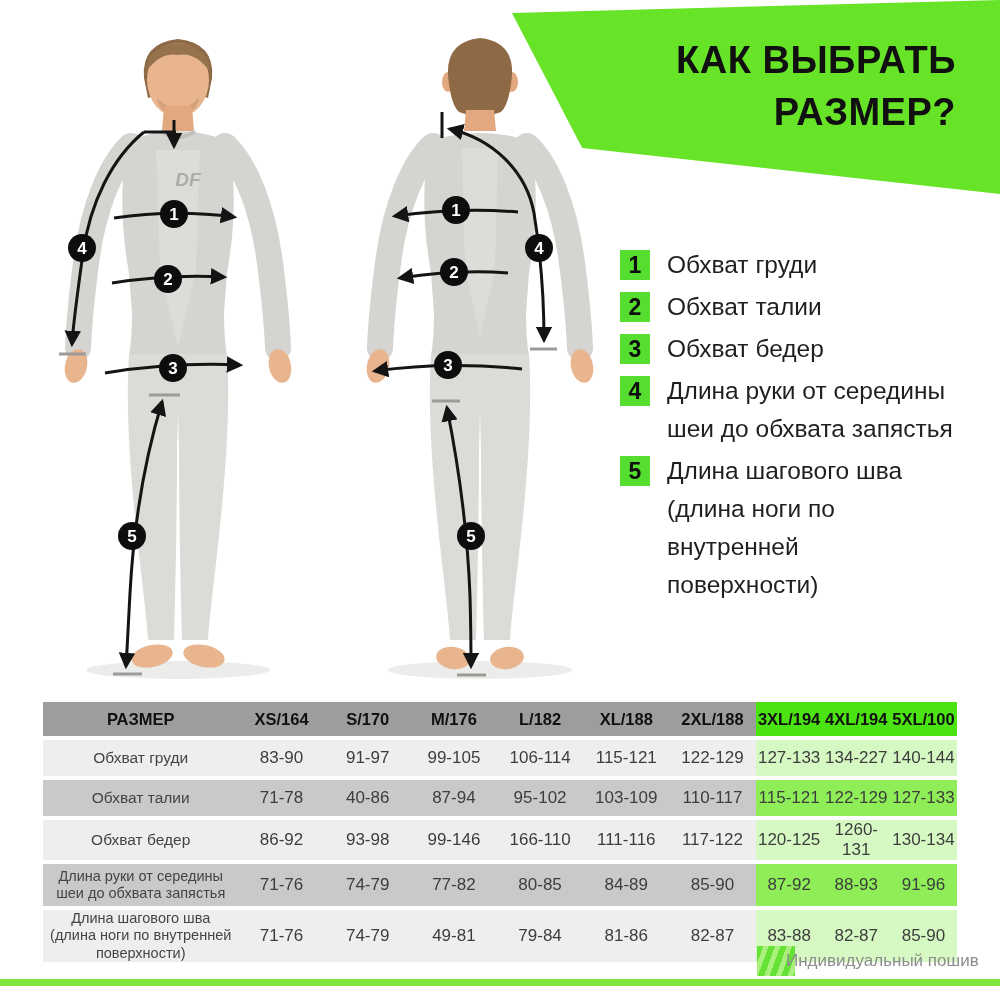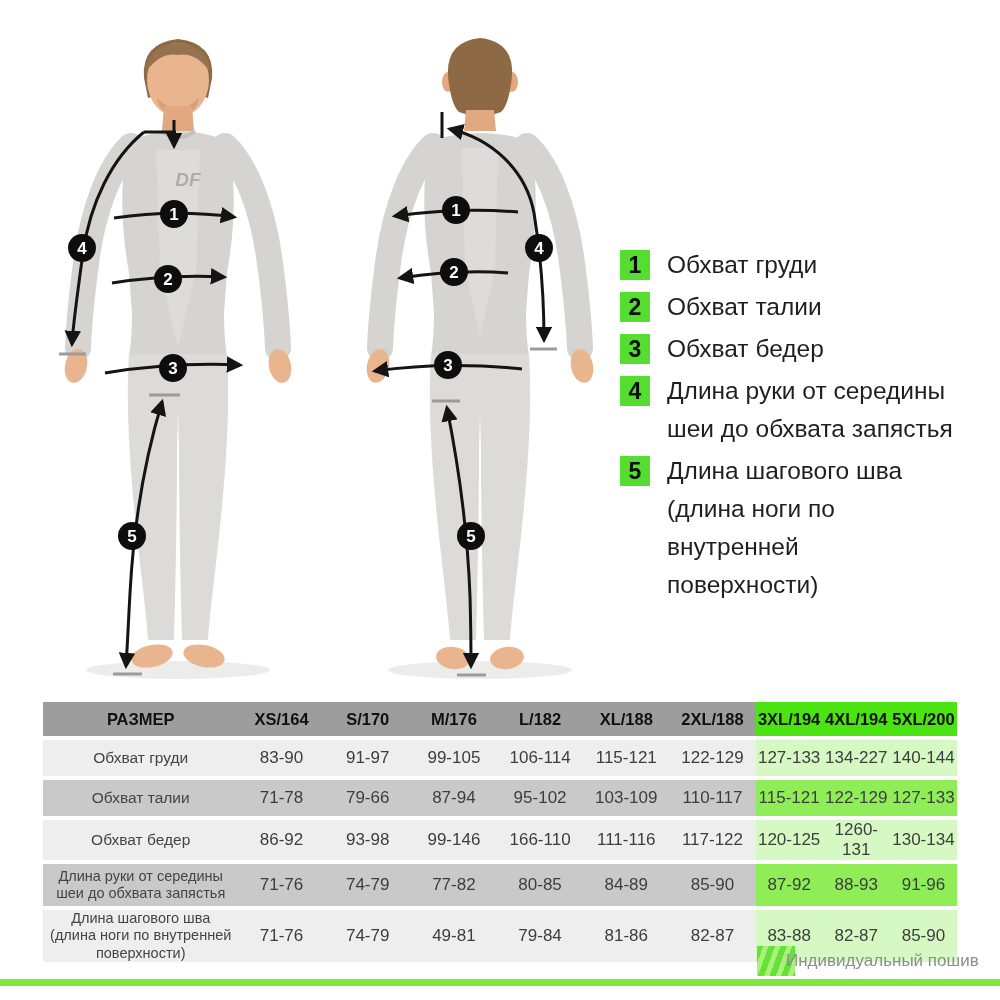--- a/index.html
+++ b/index.html
@@ -166,20 +166,26 @@
         <text x="124" y="260" text-anchor="middle" fill="#ffffff" font-size="17" font-weight="bold">2</text>
         <circle cx="118" cy="347" r="14" fill="#0d0d0d"></circle>
         <text x="118" y="353" text-anchor="middle" fill="#ffffff" font-size="17" font-weight="bold">3</text>
         <circle cx="209" cy="230" r="14" fill="#0d0d0d"></circle>
         <text x="209" y="236" text-anchor="middle" fill="#ffffff" font-size="17" font-weight="bold">4</text>
         <circle cx="141" cy="518" r="14" fill="#0d0d0d"></circle>
         <text x="141" y="524" text-anchor="middle" fill="#ffffff" font-size="17" font-weight="bold">5</text>
       </g>
   </svg>
 
+  <div id="banner">
+    <div class="banner-text">
+      <div>КАК ВЫБРАТЬ</div>
+      <div>РАЗМЕР?</div>
+    </div>
+  </div>
 
   <div id="legend">
       <div class="legend-item">
         <span class="legend-num">1</span>
         <span class="legend-label">Обхват груди</span>
       </div>
       <div class="legend-item">
         <span class="legend-num">2</span>
         <span class="legend-label">Обхват талии</span>
       </div>
@@ -214,40 +220,40 @@
         <tr>
           <th>РАЗМЕР</th>
           <th>XS/164</th>
           <th>S/170</th>
           <th>M/176</th>
           <th>L/182</th>
           <th>XL/188</th>
           <th>2XL/188</th>
           <th class="green">3XL/194</th>
           <th class="green">4XL/194</th>
-          <th class="green">5XL/200</th>
+          <th class="green">5XL/100</th>
         </tr>
       </thead>
       <tbody>
         <tr class="light">
           <td class="lbl">Обхват груди</td>
           <td>83-90</td>
           <td>91-97</td>
           <td>99-105</td>
           <td>106-114</td>
           <td>115-121</td>
           <td>122-129</td>
           <td class="green">127-133</td>
           <td class="green">134-227</td>
           <td class="green">140-144</td>
         </tr>
         <tr class="dark">
           <td class="lbl">Обхват талии</td>
           <td>71-78</td>
-          <td>79-66</td>
+          <td>40-86</td>
           <td>87-94</td>
           <td>95-102</td>
           <td>103-109</td>
           <td>110-117</td>
           <td class="green">115-121</td>
           <td class="green">122-129</td>
           <td class="green">127-133</td>
         </tr>
         <tr class="light">
           <td class="lbl">Обхват бедер</td>

